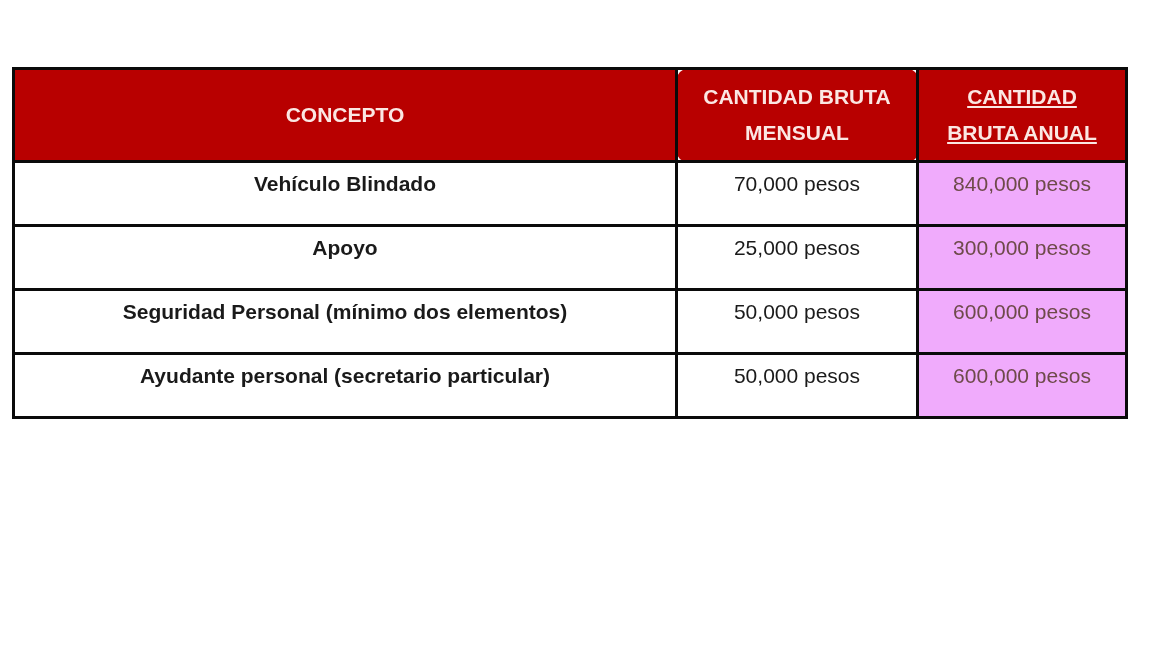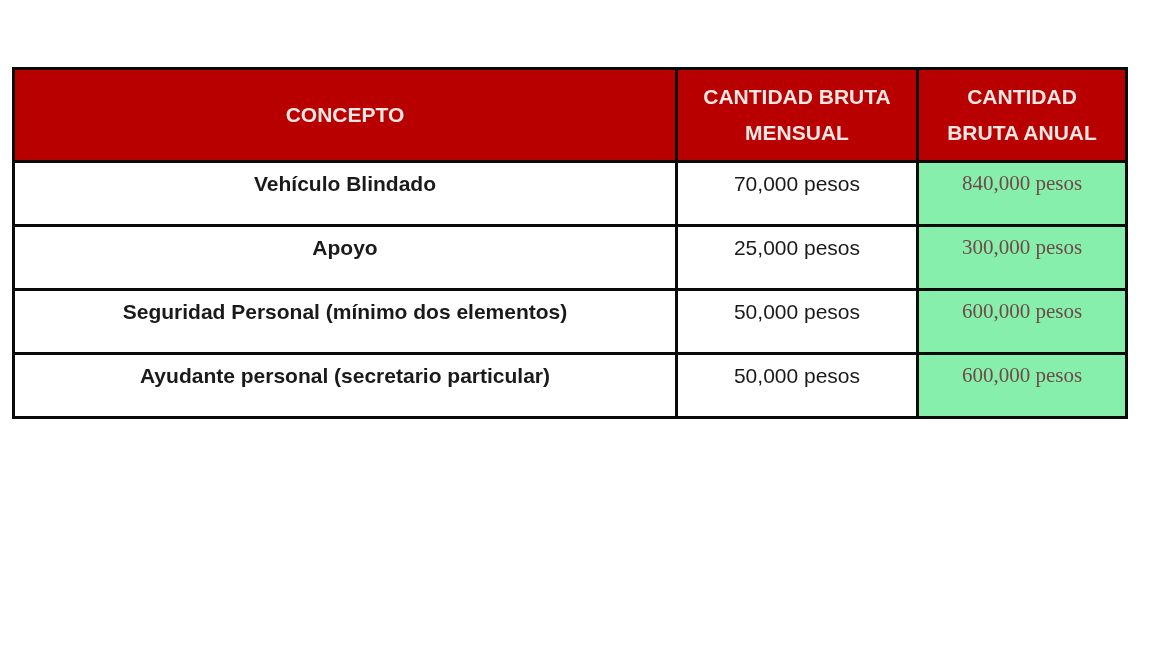--- a/index.html
+++ b/index.html
@@ -14,41 +14,41 @@
   }
   .tbl th, .tbl td {
     border:3px solid #0a0a0a; text-align:center; vertical-align:middle; padding:0;
   }
   .tbl th {
     background:#b80000; color:#fbe7e3; font-weight:bold; font-size:21px; line-height:36px;
     height:90px;
   }
   .tbl td { height:64px; font-size:21px; color:#1a1a1a; padding-bottom:20px; box-sizing:border-box; }
   .tbl td.concept { font-weight:bold;text-align:center; }
-  .tbl td.annual { background:#86efac; color:#6e4a4a;font-family:Liberation Serif, serif; }
+  .tbl td.annual { background:#f0abfc; color:#6e4a4a; }
   .tbl tr.total td { font-weight:bold; padding-bottom:20px; }
   .tbl tr.total td.annual { color:#5a3a3a; }
   col.c1 { width:663px; }
   col.c2 { width:241px; }
   col.c3 { width:209px; }
 </style>
 </head>
 <body>
 
 <table class="tbl">
   <colgroup>
       <col class="c1">
       <col class="c2">
       <col class="c3">
     </colgroup>
   <thead>
     <tr>
       <th>CONCEPTO</th>
-      <th style="padding:0 20px;">CANTIDAD BRUTA MENSUAL</th>
-      <th style="padding:0 14px;">CANTIDAD BRUTA ANUAL</th>
+      <th style="padding:0 20px;border-radius:10px;">CANTIDAD BRUTA MENSUAL</th>
+      <th style="padding:0 14px;text-decoration:underline;">CANTIDAD BRUTA ANUAL</th>
     </tr>
   </thead>
   <tbody>
     <tr>
       <td class="concept">Vehículo Blindado</td>
       <td>70,000 pesos</td>
       <td class="annual">840,000 pesos</td>
     </tr>
     <tr>
       <td class="concept">Apoyo</td>

